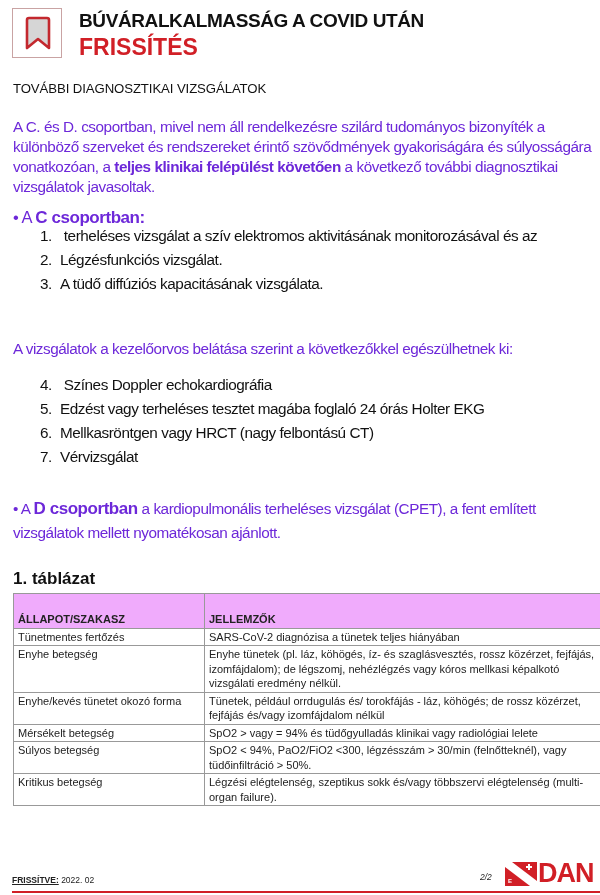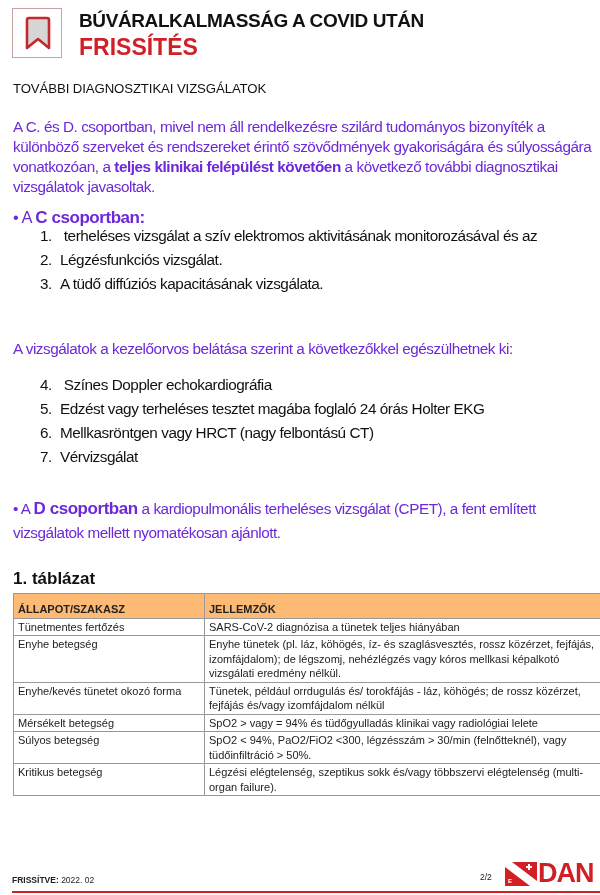--- a/index.html
+++ b/index.html
@@ -47,31 +47,31 @@
     position: absolute; left: 13px; top: 569px; font-size: 17px; font-weight: bold;
   }
   table {
     position: absolute; left: 13px; top: 593px; width: 587px; border-collapse: collapse;
     font-size: 11px; color: #222; table-layout: fixed;
   }
   td, th {
     border-top: 1px solid #999; border-bottom: 1px solid #999; text-align: left;
     padding: 1px 4px; vertical-align: top; line-height: 14.5px; font-weight: normal;
   }
-  th { background: #fdba74; font-weight: bold; padding-top: 8px; padding-bottom: 1px; }
+  th { background: #f0abfc; font-weight: bold; padding-top: 18px; padding-bottom: 1px; }
   td.c1, th.c1 { width: 182px; border-left: 1px solid #999; border-right: 1px solid #999; }
   .footer-line {
     position: absolute; left: 12px; top: 891px; width: 588px; height: 2px; background: #d11f26;
   }
   .updated {
     position: absolute; left: 12px; top: 875px; font-size: 8.5px; color: #222; white-space: nowrap;
   }
-  .updated b { font-weight: bold; }
+  .updated b { font-weight: bold; text-decoration: underline; }
   .page-num {
-    position: absolute; left: 480px; top: 872px; font-size: 8.5px; color: #222;
+    position: absolute; left: 480px; top: 872px; font-size: 8.5px; color: #222; font-style: italic;
   }
   .dan-logo { position: absolute; left: 505px; top: 862px; width: 95px; height: 26px; }
   .dan-flag { position: absolute; left: 0; top: 0; }
   .dan-text {
     position: absolute; left: 33px; top: -4px; font-size: 27px; font-weight: bold; color: #d11f26;
     letter-spacing: -1px; line-height: 30px;
   }
 </style>
 </head>
 <body>

